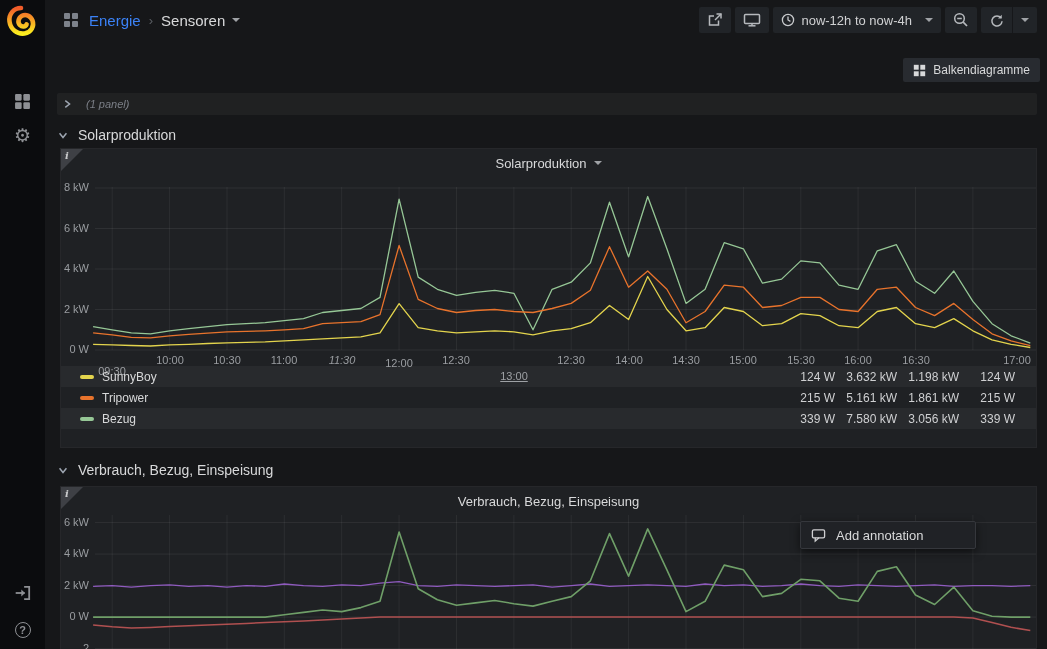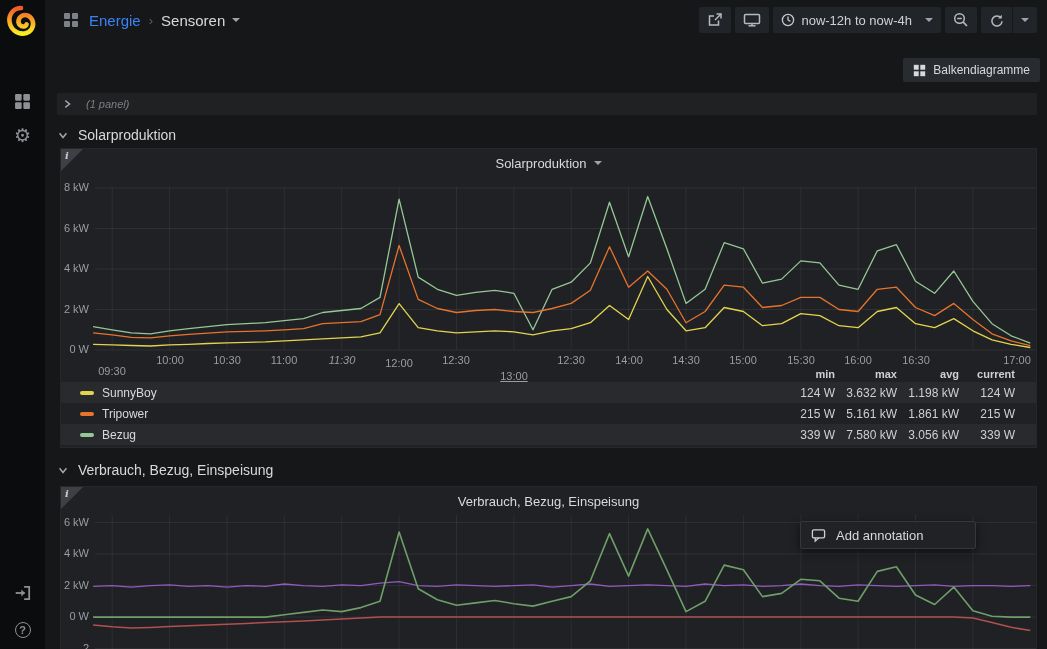--- a/index.html
+++ b/index.html
@@ -243,28 +243,20 @@
       <span class="xtick" style="left: 568px; top: 173px;">14:00</span>
       <span class="xtick" style="left: 625px; top: 173px;">14:30</span>
       <span class="xtick" style="left: 682px; top: 173px;">15:00</span>
       <span class="xtick" style="left: 740px; top: 173px;">15:30</span>
       <span class="xtick" style="left: 797px; top: 173px;">16:00</span>
       <span class="xtick" style="left: 855px; top: 173px;">16:30</span>
       <span class="xtick" style="left: 912px; top: 173px; margin-left: 44px;">17:00</span>
     </div>
 
   <div class="legend" style="top:217px;">
-    <div class="lrow lhead">
-      <span class="ldash" style="visibility:hidden;"></span>
-        <span class="lspace"></span>
-      <span class="lcol">min</span>
-      <span class="lcol">max</span>
-      <span class="lcol">avg</span>
-      <span class="lcol c4">current</span>
-    </div>
     <div class="lrow alt">
       <span class="ldash" style="background-color: rgb(227, 212, 77);"></span>
       <span class="lname">SunnyBoy</span>
         <span class="lspace"></span>
       <span class="lcol">124 W</span>
       <span class="lcol">3.632 kW</span>
       <span class="lcol">1.198 kW</span>
       <span class="lcol c4">124 W</span>
     </div>
     <div class="lrow">

